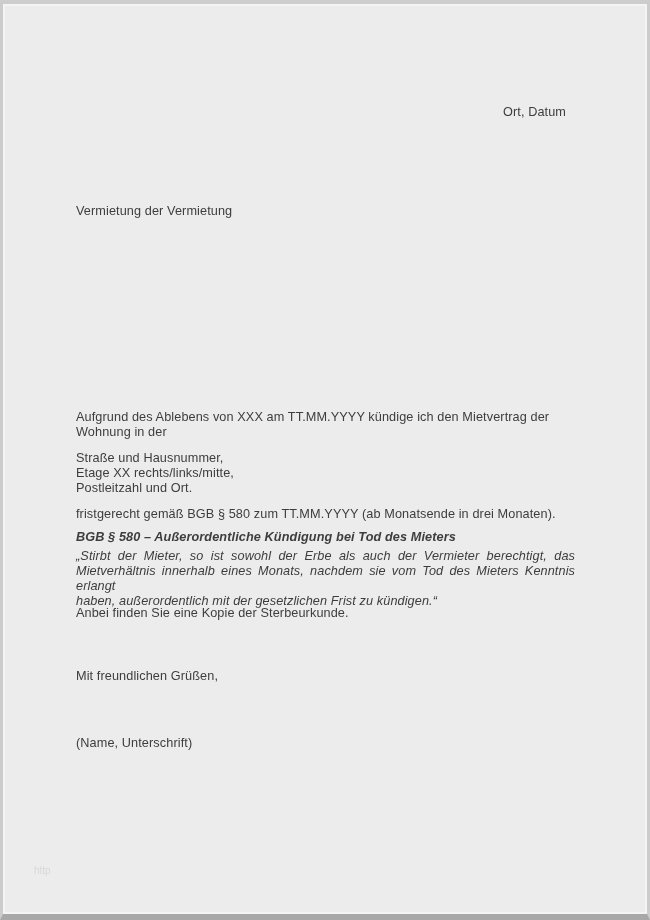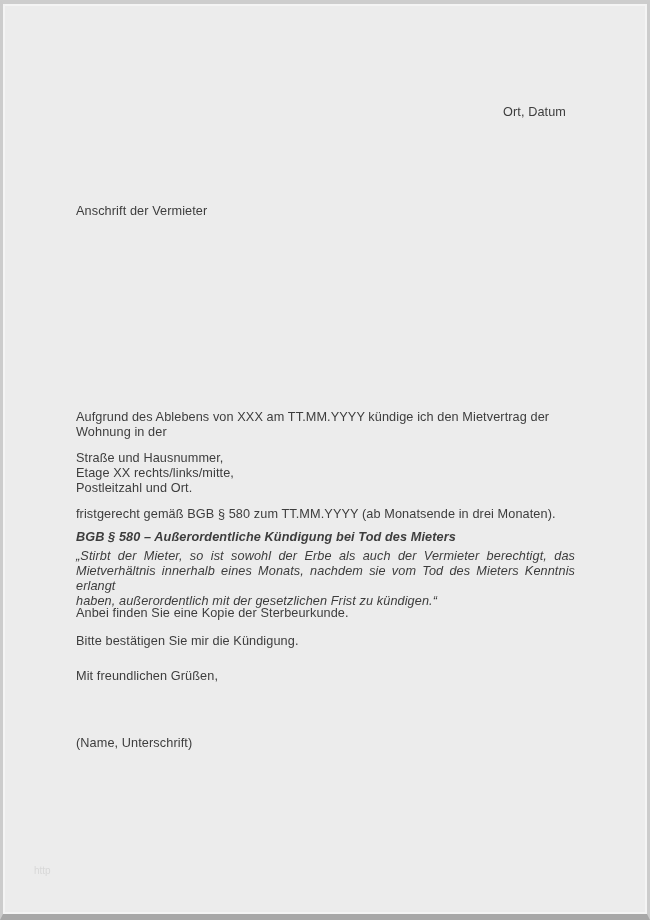--- a/index.html
+++ b/index.html
@@ -63,21 +63,21 @@
 </style>
 </head>
 <body>
 
 <div class="page">
   <div class="frame"></div>
 
 
   <div class="t date">Ort, Datum</div>
 
-  <div class="t recipient">Anschrift der Vermieter</div>
+  <div class="t recipient">Vermietung der Vermietung</div>
 
 
 
   <div class="t intro">
     <div>Aufgrund des Ablebens von XXX am TT.MM.YYYY kündige ich den Mietvertrag der</div>
     <div>Wohnung in der</div>
   </div>
 
   <div class="t addr">
     <div>Straße und Hausnummer,</div>
@@ -90,20 +90,19 @@
   <div class="t lawhead">BGB § 580 – Außerordentliche Kündigung bei Tod des Mieters</div>
 
   <div class="t quote">
     <div class="just">„Stirbt der Mieter, so ist sowohl der Erbe als auch der Vermieter berechtigt, das</div>
     <div class="just">Mietverhältnis innerhalb eines Monats, nachdem sie vom Tod des Mieters Kenntnis erlangt</div>
     <div>haben, außerordentlich mit der gesetzlichen Frist zu kündigen.“</div>
   </div>
 
   <div class="t anbei">Anbei finden Sie eine Kopie der Sterbeurkunde.</div>
 
-  <div class="t bitte">Bitte bestätigen Sie mir die Kündigung.</div>
 
   <div class="t closing">Mit freundlichen Grüßen,</div>
 
   <div class="t sig">(Name, Unterschrift)</div>
 
   <div class="watermark">http</div>
 </div>
 
 </body></html>

